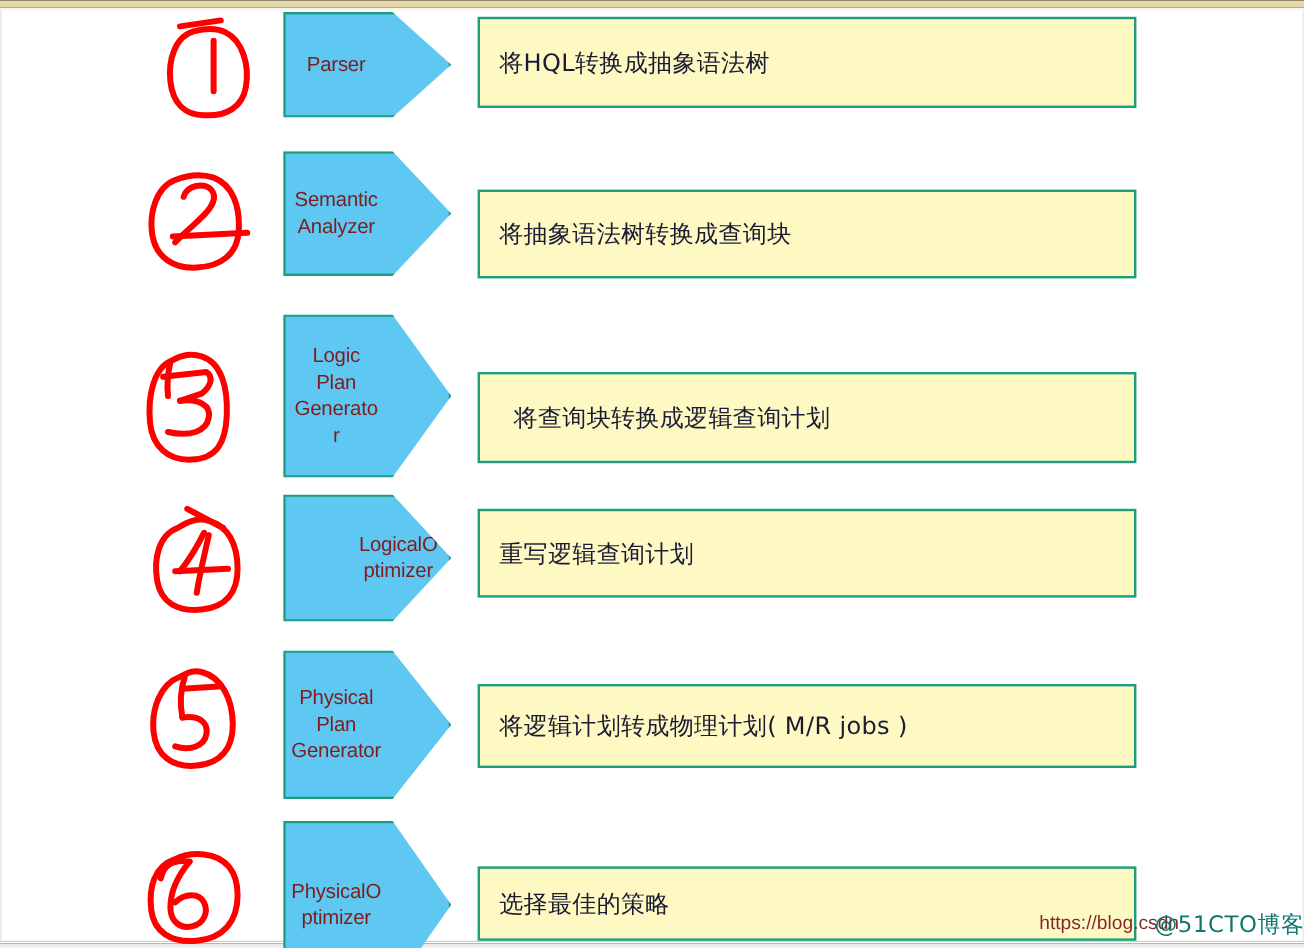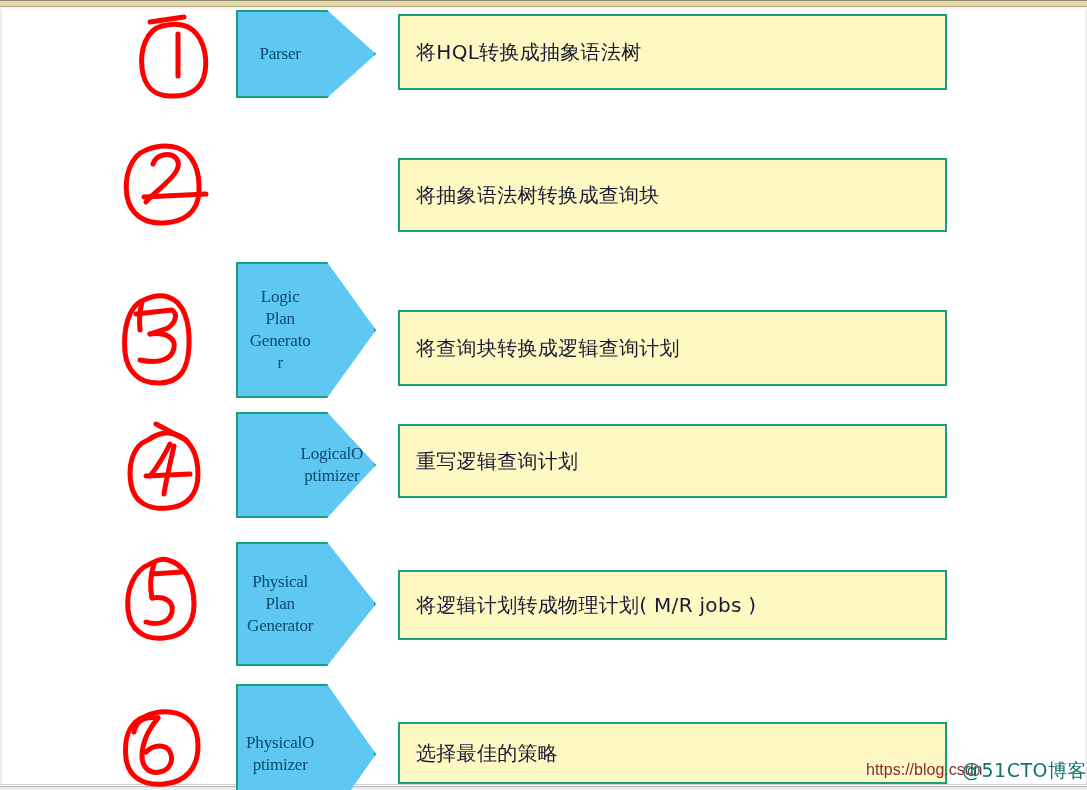--- a/index.html
+++ b/index.html
@@ -58,24 +58,24 @@
     background: #5ec8f2;
     border: 2px solid #1a9e7e;
     clip-path: polygon(0% 0%, 65% 0%, 100% 50%, 65% 100%, 0% 100%);
     display: flex;
     align-items: center;
     justify-content: flex-start;
   }
   .step-arrow .step-label {
     width: 62%;
     text-align: center;
-    color: #0c4a6e;
+    color: #7f1d1d;
     font-size: 17px;
     line-height: 1.30;
-    font-family: Liberation Serif, serif;
+    font-family: Liberation Sans, sans-serif;
     white-space: pre-line;
     letter-spacing: -0.2px;
   }
 
   
   .desc-box {
     position: absolute;
     box-sizing: border-box;
     background: #fef9c3;
     border: 2px solid #1a9e7e;
@@ -140,40 +140,44 @@
   <div class="annotation" style="left:126px; top:12px; width:112px; height:96px;">
     <svg width="112" height="96" viewBox="0 0 112 96">
       <g fill="none" stroke="#ff0000" stroke-width="5" stroke-linecap="round" stroke-linejoin="round">
         <path d="M36 14 C20 18 14 38 16 56 C18 74 28 84 44 84 C62 85 76 78 79 60 C82 42 76 22 62 15 C54 11 44 12 36 14 Z"></path>
         <path d="M24 10 L58 5"></path>
         <path d="M52 22 L52 64"></path>
       </g>
     </svg>
   </div>
 
+  <div class="step-arrow" style="left:236px; top:126px; width:140px; height:104px;">
+    <span class="step-label">Semantic
+Analyzer</span>
+  </div>
   <div class="desc-box" style="left:398px; top:158px; width:549px; height:74px;">
     <span class="desc-text">将抽象语法树转换成查询块</span>
   </div>
   <div class="annotation" style="left:118px; top:134px; width:122px; height:100px;">
     <svg width="122" height="100" viewBox="0 0 122 100">
       <g fill="none" stroke="#ff0000" stroke-width="5" stroke-linecap="round" stroke-linejoin="round">
         <path d="M28 16 C12 22 6 44 9 62 C12 80 26 90 46 89 C66 88 80 78 81 58 C82 38 76 20 60 14 C48 10 38 12 28 16 Z"></path>
         <path d="M35 30 C38 20 52 18 58 24 C64 31 58 40 48 49 C40 57 32 63 28 68"></path>
         <path d="M26 63 L88 60"></path>
       </g>
     </svg>
   </div>
 
   <div class="step-arrow" style="left:236px; top:262px; width:140px; height:136px;">
     <span class="step-label">Logic
 Plan
 Generato
 r</span>
   </div>
-  <div class="desc-box" style="left:398px; top:310px; width:549px; height:76px;">
+  <div class="desc-box" style="left:398px; top:310px; width:549px; height:76px;padding-left:12px;">
     <span class="desc-text">将查询块转换成逻辑查询计划</span>
   </div>
   <div class="annotation" style="left:114px; top:284px; width:122px; height:112px;">
     <svg width="122" height="112" viewBox="0 0 122 112">
       <g fill="none" stroke="#ff0000" stroke-width="5" stroke-linecap="round" stroke-linejoin="round">
         <path d="M30 16 C14 22 9 46 11 68 C13 88 26 100 46 99 C66 98 74 86 75 62 C76 38 70 18 54 13 C45 10 38 12 30 16 Z"></path>
         <path d="M28 18 C26 26 25 36 26 46"></path>
         <path d="M22 30 L58 26 C64 30 62 38 54 44 L36 50"></path>
         <path d="M36 50 C52 48 62 54 60 64 C58 76 44 80 26 76"></path>
       </g>

